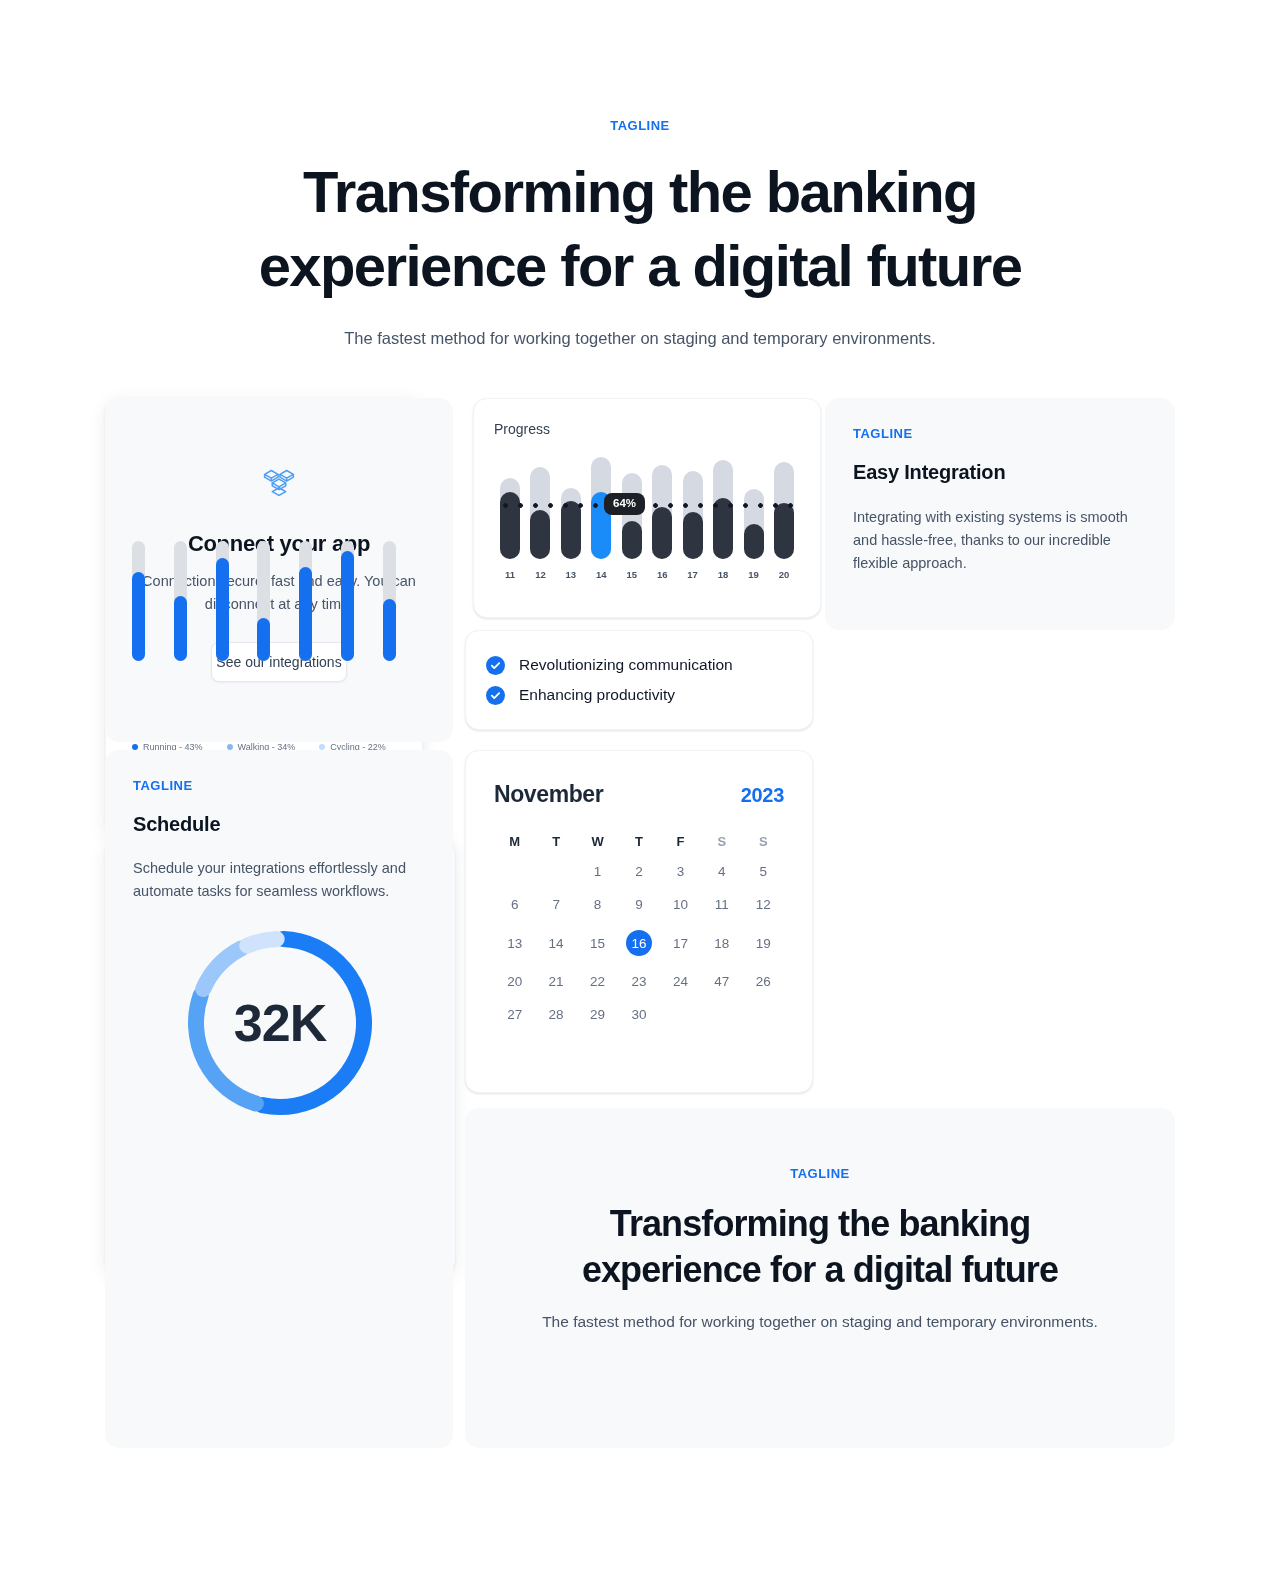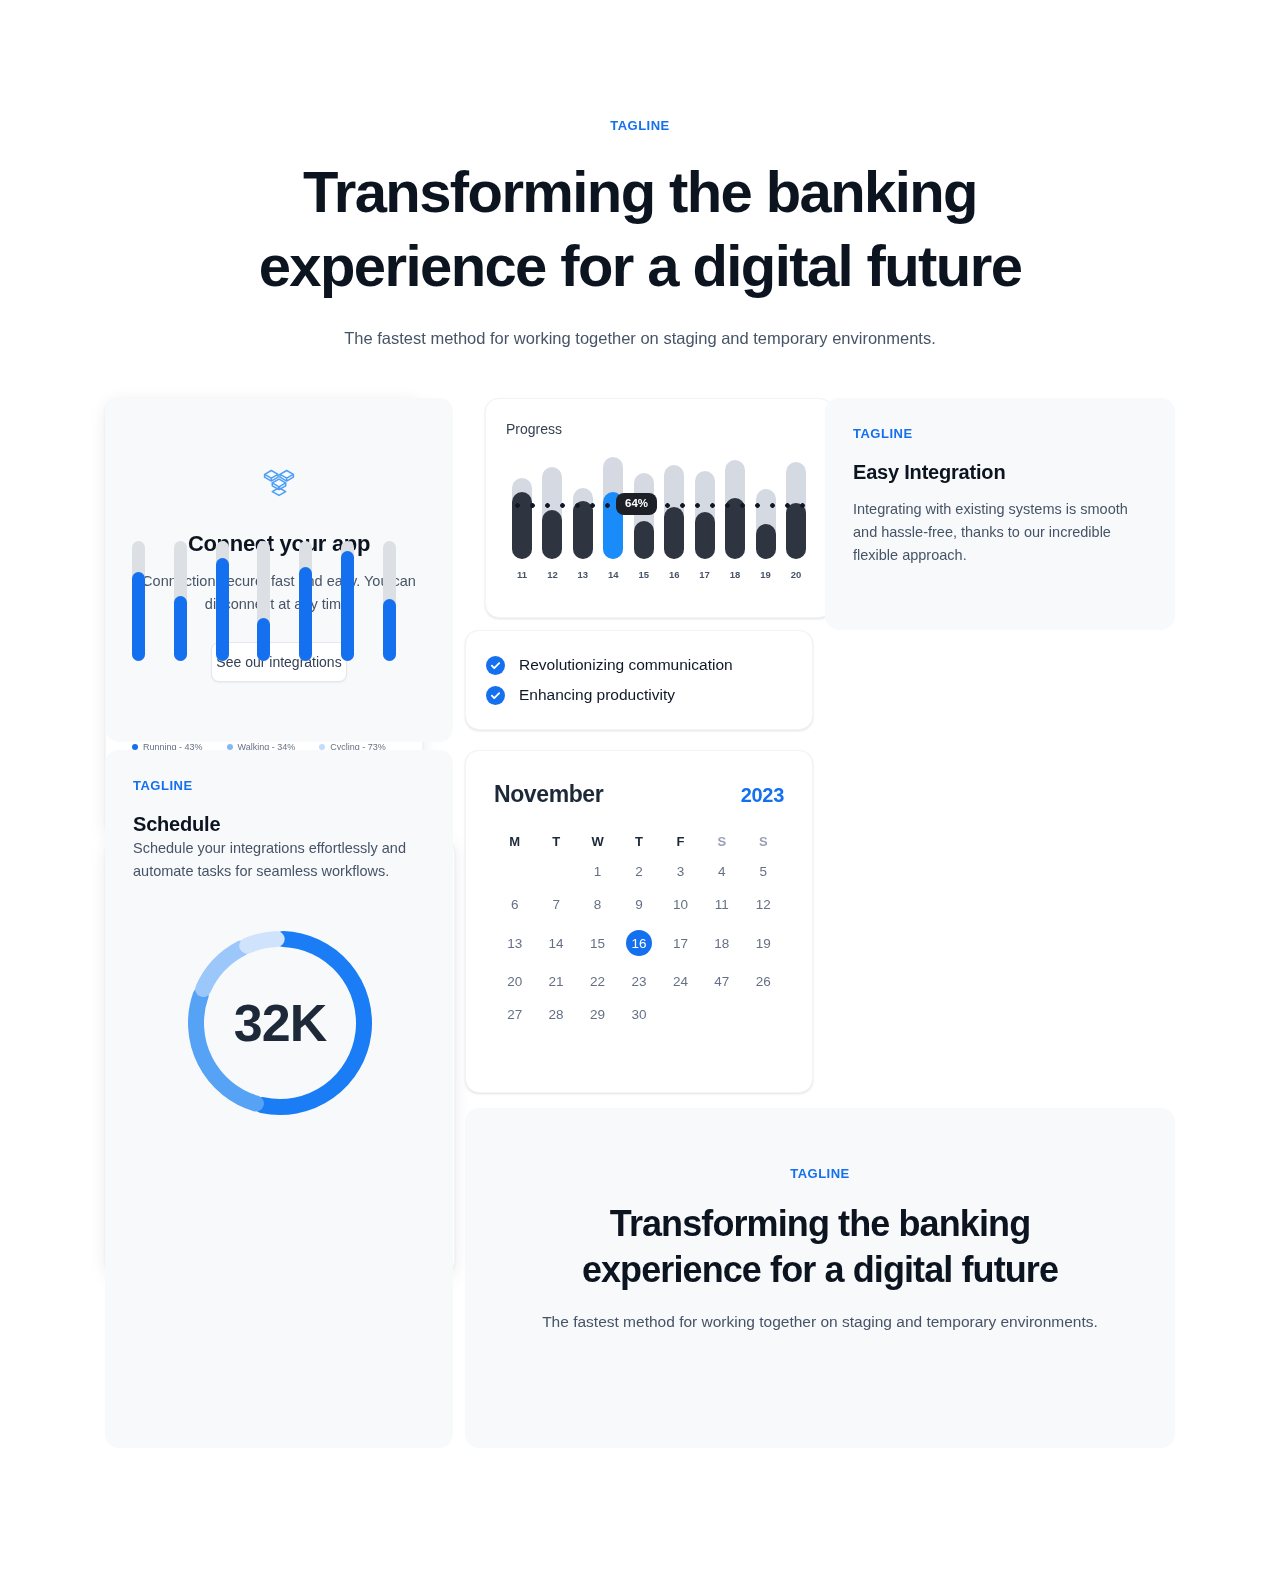--- a/index.html
+++ b/index.html
@@ -78,21 +78,21 @@
     padding: 11px 4px;
     font-size: 14px;
     color: #344054;
     font-family: inherit;
     cursor: pointer;
     box-shadow: 0 1px 2px rgba(16,24,40,.05);
   }
 
   
   #progress-card {
-    left: 380px; top: 0; width: 348px; height: 220px;
+    left: 368px; top: 0; width: 348px; height: 220px;
     padding: 22px 20px 16px;
   }
   #progress-card .pc-title { font-size: 14px; color: #344054; font-weight: 400; }
   .bars-wrap {
     position: relative;
     margin-top: 18px;
     height: 128px;
   }
   .bars {
     display: flex; justify-content: space-between;
@@ -151,34 +151,34 @@
   
   #easy-card {
     left: 720px; top: 0; width: 350px; height: 232px;
     padding: 28px 28px;
   }
   #easy-card h3 {
     margin-top: 20px; font-size: 20px; font-weight: 700;
     color: #0c1420; letter-spacing: -.2px;
   }
   #easy-card p {
-    margin-top: 14px; font-size: 14.5px; line-height: 23px; color: #475467;
+    margin-top: 22px; font-size: 14.5px; line-height: 23px; color: #475467;
   }
 
   
   #schedule-card {
     left: 0; top: 352px; width: 348px; height: 698px;
     padding: 28px;
   }
   #schedule-card h3 {
     margin-top: 20px; font-size: 20px; font-weight: 700;
     color: #0c1420; letter-spacing: -.2px;
   }
   #schedule-card p {
-    margin-top: 1px; font-size: 14.5px; line-height: 23px; color: #475467;
+    margin-top: 21px; font-size: 14.5px; line-height: 23px; color: #475467;
   }
 
   
   #activity-card {
     left: 30px; top: 610px; width: 318px; height: 440px;
     padding: 26px 26px 0;
     border-radius: 14px;
     background: #fff;
     box-shadow: 0 4px 18px rgba(16,24,40,.08), 0 1px 3px rgba(16,24,40,.06);
     border: 1px solid #f2f4f7;
@@ -531,21 +531,21 @@
         <div class="fl">
             <span class="dot" style="background:#84b8f7"></span>
              <span>Walking - 34%</span>
           </div>
       </div>
       <div class="foot-col">
         <div><span class="fv">215</span>
              <span class="fu">cal</span></div>
         <div class="fl">
             <span class="dot" style="background:#c2dcfd"></span>
-             <span>Cycling - 73%</span>
+             <span>Cycling - 22%</span>
           </div>
       </div>
     </div>
   </div>
 
   <div class="card white" id="calendar-card">
     <div class="cal-head">
       <span class="m">November</span>
       <span class="y">2023</span>
     </div>

